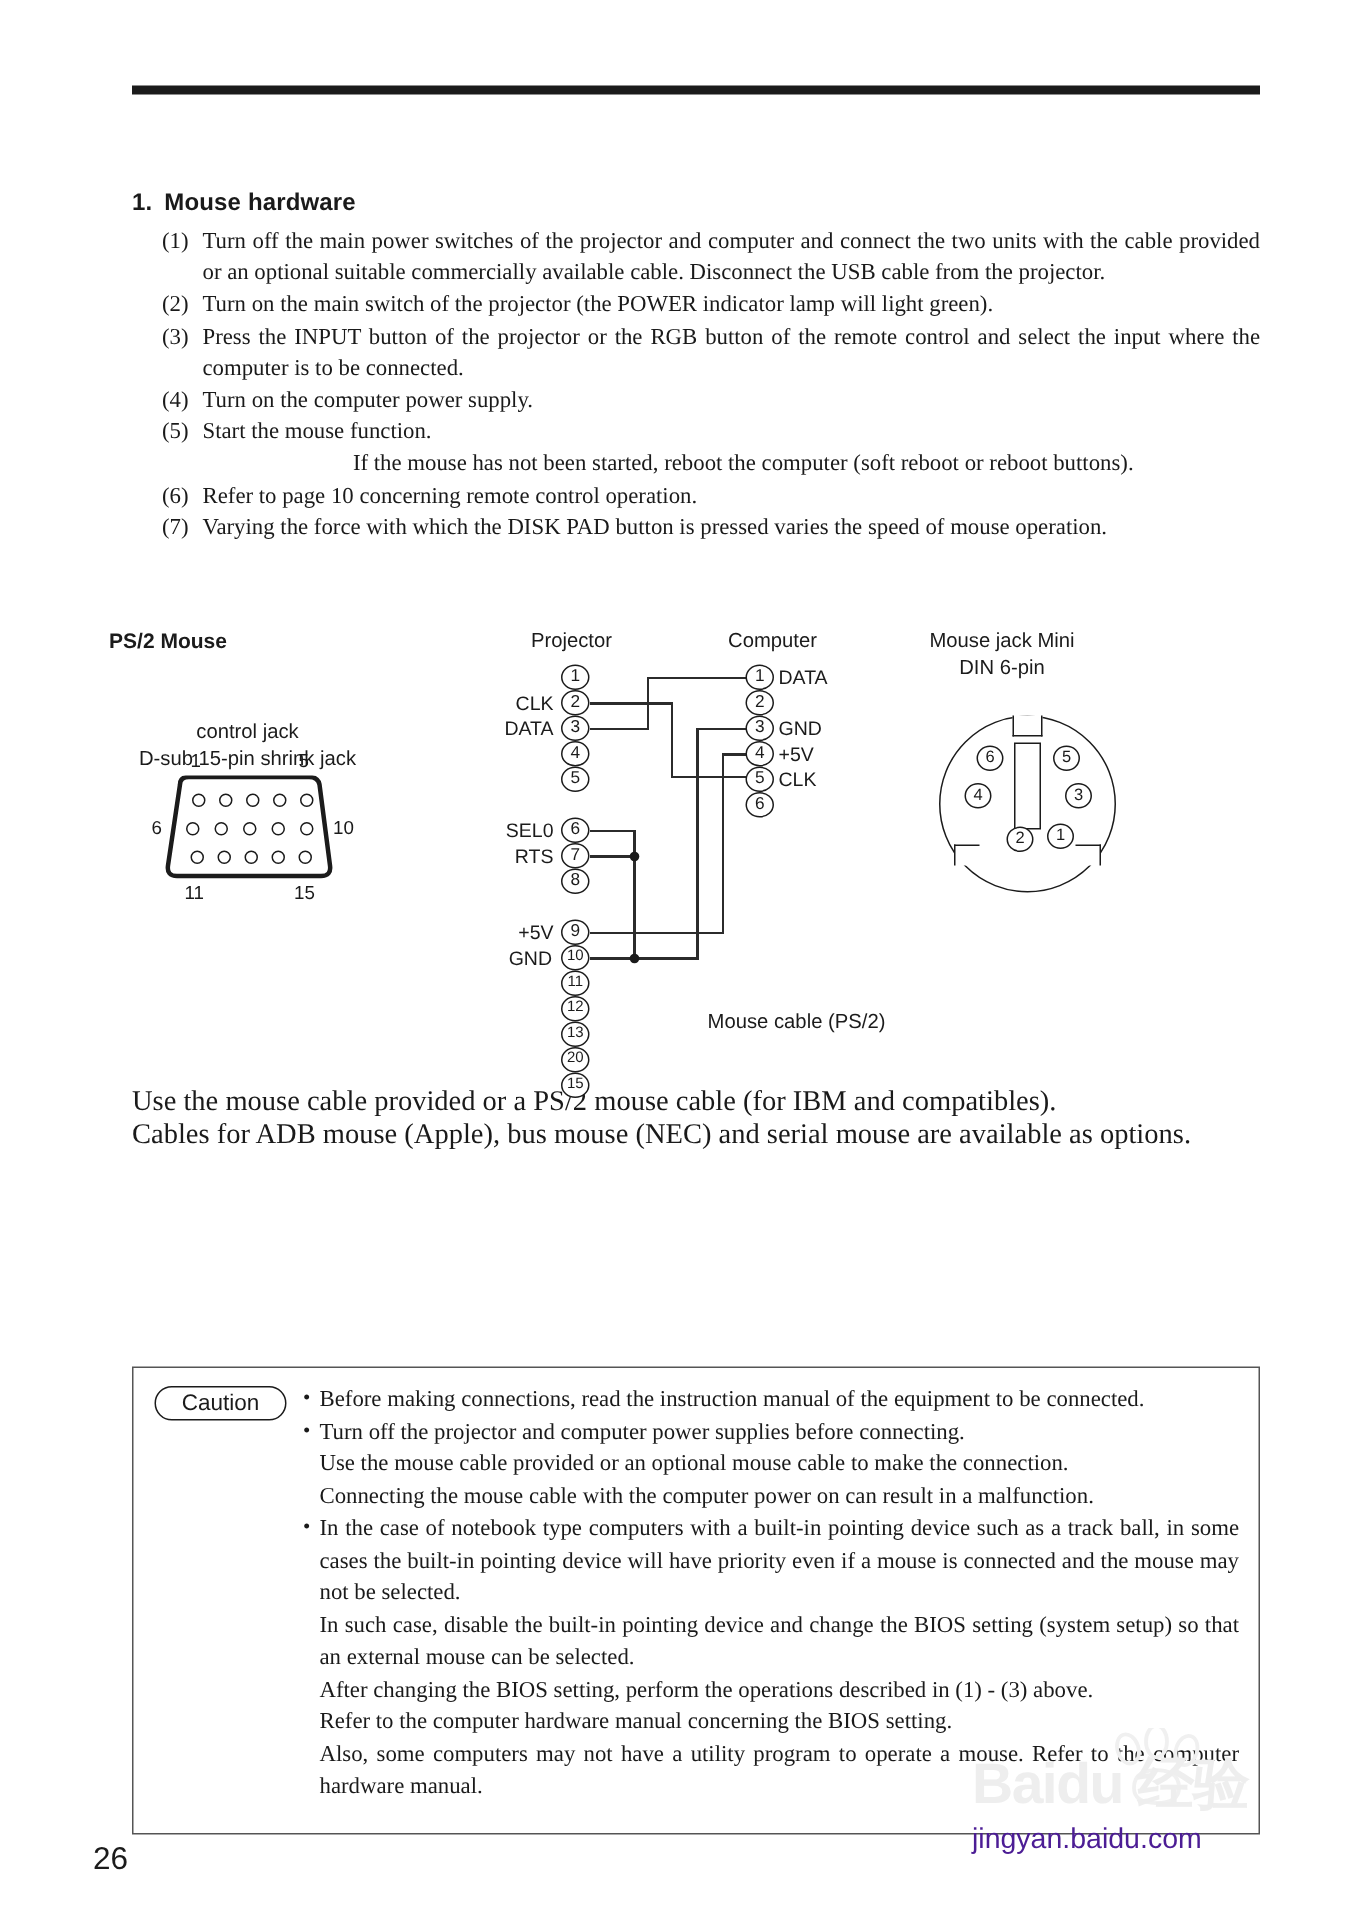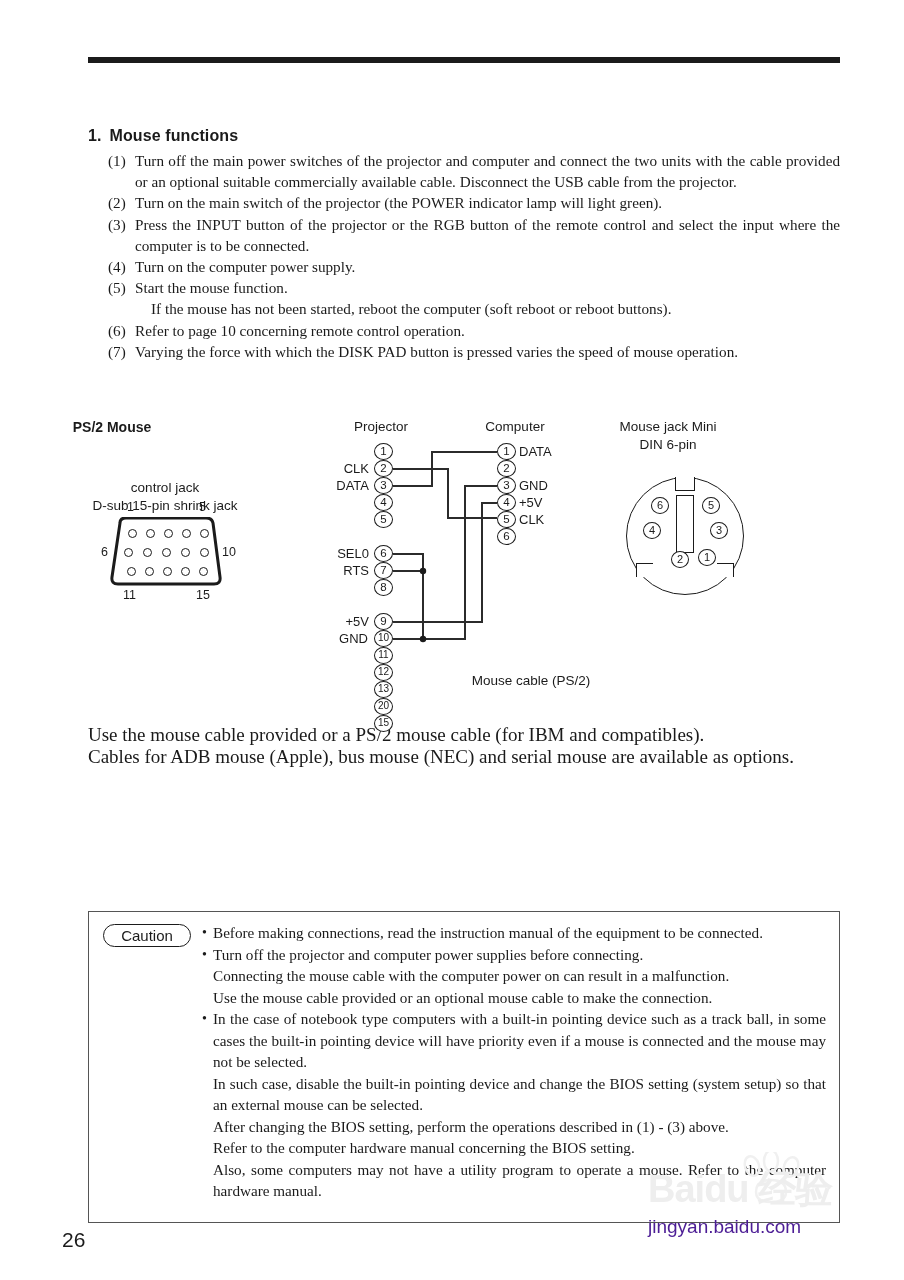--- a/index.html
+++ b/index.html
@@ -83,21 +83,21 @@
     white-space: nowrap;
   }
   .step-body {
     flex: 1 1 auto;
     text-align: justify;
     text-justify: inter-word;
   }
   .step-body.nojust { text-align: left; }
   .step-sub {
     margin-left: 43px;
-    text-align: left;
+    text-align: center;
   }
 
   
   #figure {
     position: absolute;
     left: 0;
     top: 405px;
     width: 904px;
     height: 310px;
   }
@@ -371,21 +371,21 @@
 </head>
 <body>
 
 <div id="page">
 
   <div id="title-block">
     <div id="title-rule"></div>
   </div>
 
   <div id="section-heading">
-    <span class="num">1.</span><span>Mouse functions</span>
+    <span class="num">1.</span><span>Mouse hardware</span>
   </div>
 
   <div id="steps">
 
     <div class="step">
       <span class="step-num">(1)</span>
       <span class="step-body">Turn off the main power switches of the projector and computer and connect the two units with the cable provided or an optional suitable commercially available cable. Disconnect the USB cable from the projector.</span>
     </div>
 
     <div class="step">
@@ -553,22 +553,22 @@
 
       <div class="c-item">
         <span class="c-bullet">•</span>
         <span class="c-text nojust">Before making connections, read the instruction manual of the equipment to be connected.</span>
       </div>
 
       <div class="c-item">
         <span class="c-bullet">•</span>
         <span class="c-text nojust">Turn off the projector and computer power supplies before connecting.</span>
       </div>
+      <div class="c-cont nojust">Use the mouse cable provided or an optional mouse cable to make the connection.</div>
       <div class="c-cont nojust">Connecting the mouse cable with the computer power on can result in a malfunction.</div>
-      <div class="c-cont nojust">Use the mouse cable provided or an optional mouse cable to make the connection.</div>
 
       <div class="c-item">
         <span class="c-bullet">•</span>
         <span class="c-text">In the case of notebook type computers with a built-in pointing device such as a track ball, in some cases the built-in pointing device will have priority even if a mouse is connected and the mouse may not be selected.</span>
       </div>
       <div class="c-cont">In such case, disable the built-in pointing device and change the BIOS setting (system setup) so that an external mouse can be selected.</div>
       <div class="c-cont nojust">After changing the BIOS setting, perform the operations described in (1) - (3) above.</div>
       <div class="c-cont nojust">Refer to the computer hardware manual concerning the BIOS setting.</div>
       <div class="c-cont">Also, some computers may not have a utility program to operate a mouse. Refer to the computer hardware manual.</div>
 

